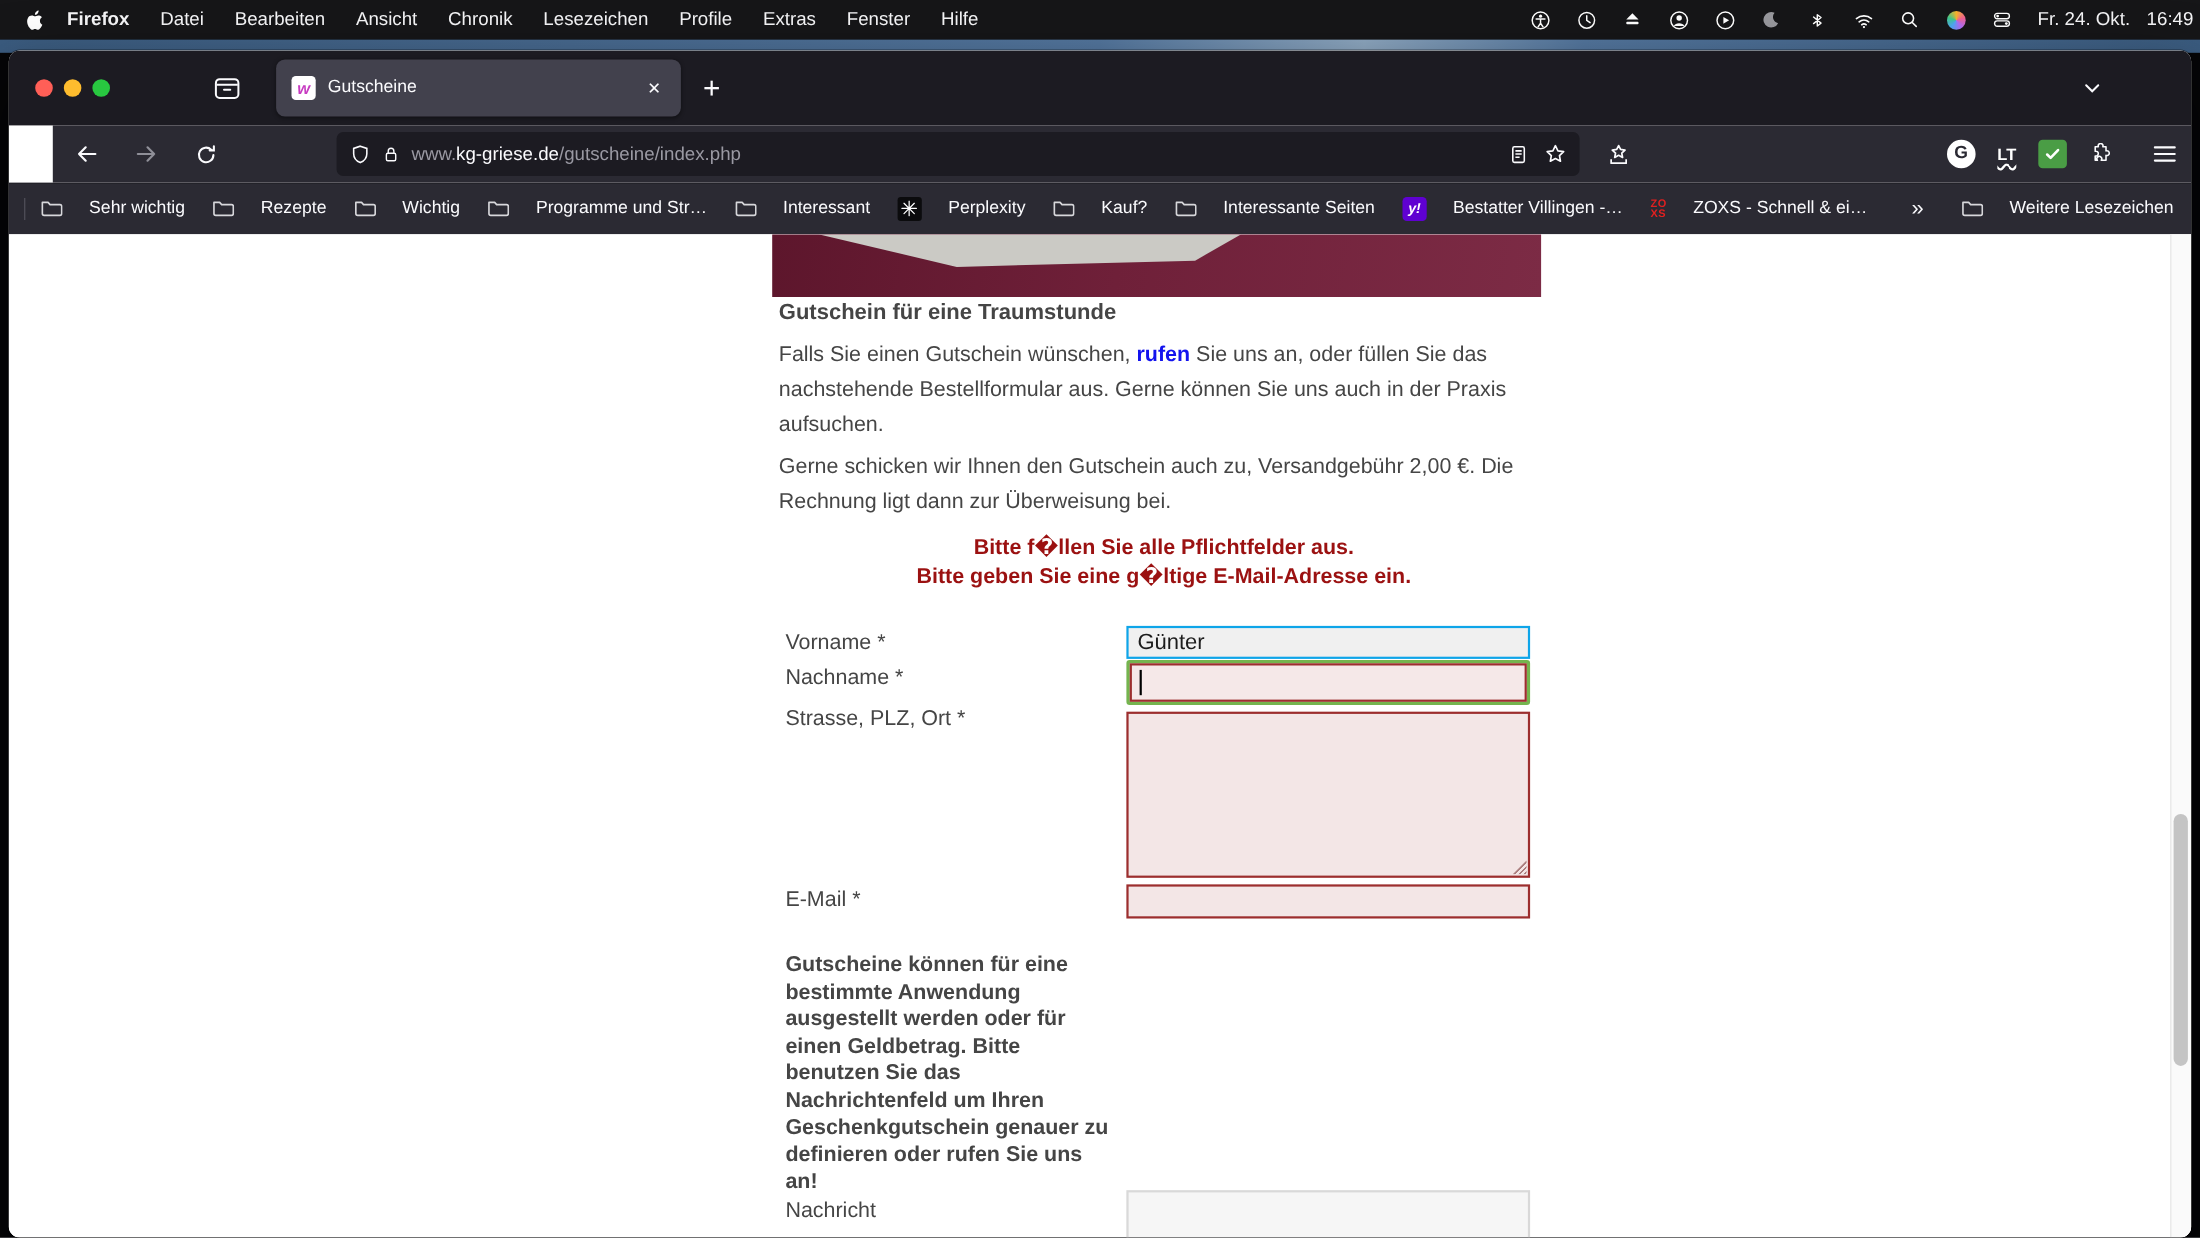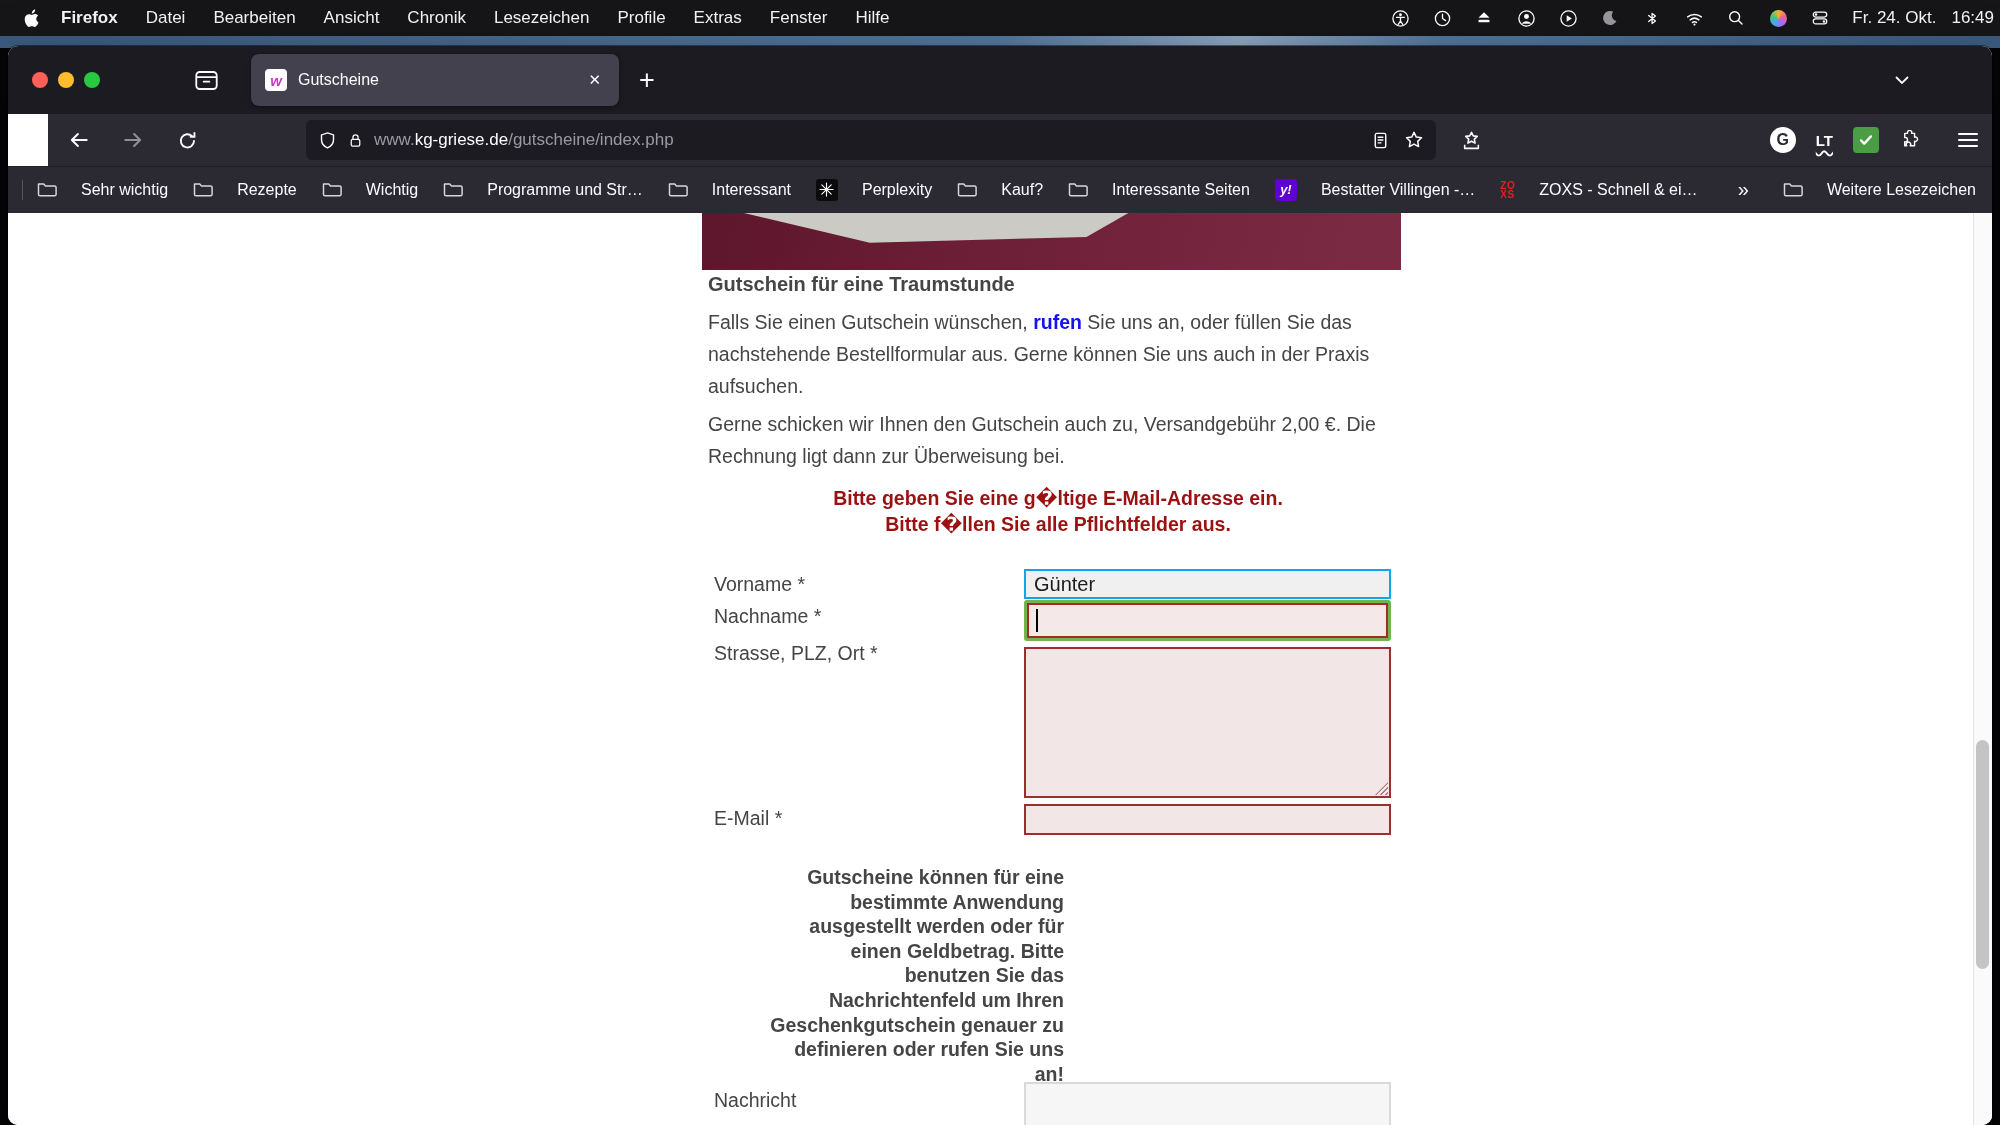--- a/index.html
+++ b/index.html
@@ -93,21 +93,21 @@
   .f-vorname{top:356px;height:30px;background:#f0f0f0;border:2px solid #0ea5e9;padding:0 8px;outline:none;}
   .f-nachname-wrap{top:387px;height:41px;border:3px solid #74b44e;border-radius:3px;background:#74b44e;}
   .f-nachname{width:100%;height:100%;box-sizing:border-box;border:2px solid #9c2e2e;background:#f5e8e8;position:relative;}
   .caret{position:absolute;left:7px;top:4px;width:2px;height:23px;background:#000;}
   .f-strasse{top:434px;height:151px;border:2px solid #9c2e2e;background:#f3e6e6;position:relative;}
   .grip{position:absolute;right:1px;bottom:1px;width:13px;height:13px;
         background:repeating-linear-gradient(135deg,transparent 0 2px,#ab7f7f 2px 3.5px);
         clip-path:polygon(100% 0,100% 100%,0 100%);}
   .f-email{top:591px;height:31px;border:2px solid #9c2e2e;background:#f3e6e6;}
   .info-block{position:absolute;left:706px;top:652px;width:350px;font-size:19.5px;font-weight:bold;
-              line-height:24.6px;white-space:pre-line;text-align:right;}
+              line-height:24.6px;white-space:pre-line;}
   .f-nachricht{top:869px;height:72px;background:#f6f6f6;border:2px solid #d9d9d9;}
   .lbl-vorname{top:360px;} .lbl-nachname{top:392px;} .lbl-strasse{top:429px;}
   .lbl-email{top:594px;} .lbl-nachricht{top:876px;}
   .side-note{position:absolute;left:1457px;top:-6px;width:250px;font-size:19.5px;line-height:32.5px;white-space:pre-line;}
   .scrolltrack{position:absolute;right:0;top:0;bottom:0;width:18px;background:#fafafa;border-left:1px solid #e3e3e3;}
   .scrollthumb{position:absolute;left:2px;top:527px;width:13px;height:229px;border-radius:7px;background:#c4c4c4;}
   svg{display:block;}
 </style>
 </head>
 <body>
@@ -406,22 +406,22 @@
       <div class="heading">Gutschein für eine Traumstunde</div>
 
       <div class="para p1"><span>Falls Sie einen Gutschein wünschen, </span><a class="link">rufen</a><span> Sie uns an, oder füllen Sie das
 nachstehende Bestellformular aus. Gerne können Sie uns auch in der Praxis
 aufsuchen.</span></div>
 
       <div class="para p2">Gerne schicken wir Ihnen den Gutschein auch zu, Versandgebühr 2,00 €. Die
 Rechnung ligt dann zur Überweisung bei.</div>
 
       <div class="errors">
+        <div>Bitte f�llen Sie alle Pflichtfelder aus.</div>
         <div>Bitte geben Sie eine g�ltige E-Mail-Adresse ein.</div>
-        <div>Bitte f�llen Sie alle Pflichtfelder aus.</div>
       </div>
 
       <div class="flabel lbl-vorname">Vorname *</div>
       <input class="field f-vorname" value="Günter" style="">
 
       <div class="flabel lbl-nachname">Nachname *</div>
       <div class="field f-nachname-wrap">
         <div class="f-nachname">
             <span class="caret"></span>
           </div>

